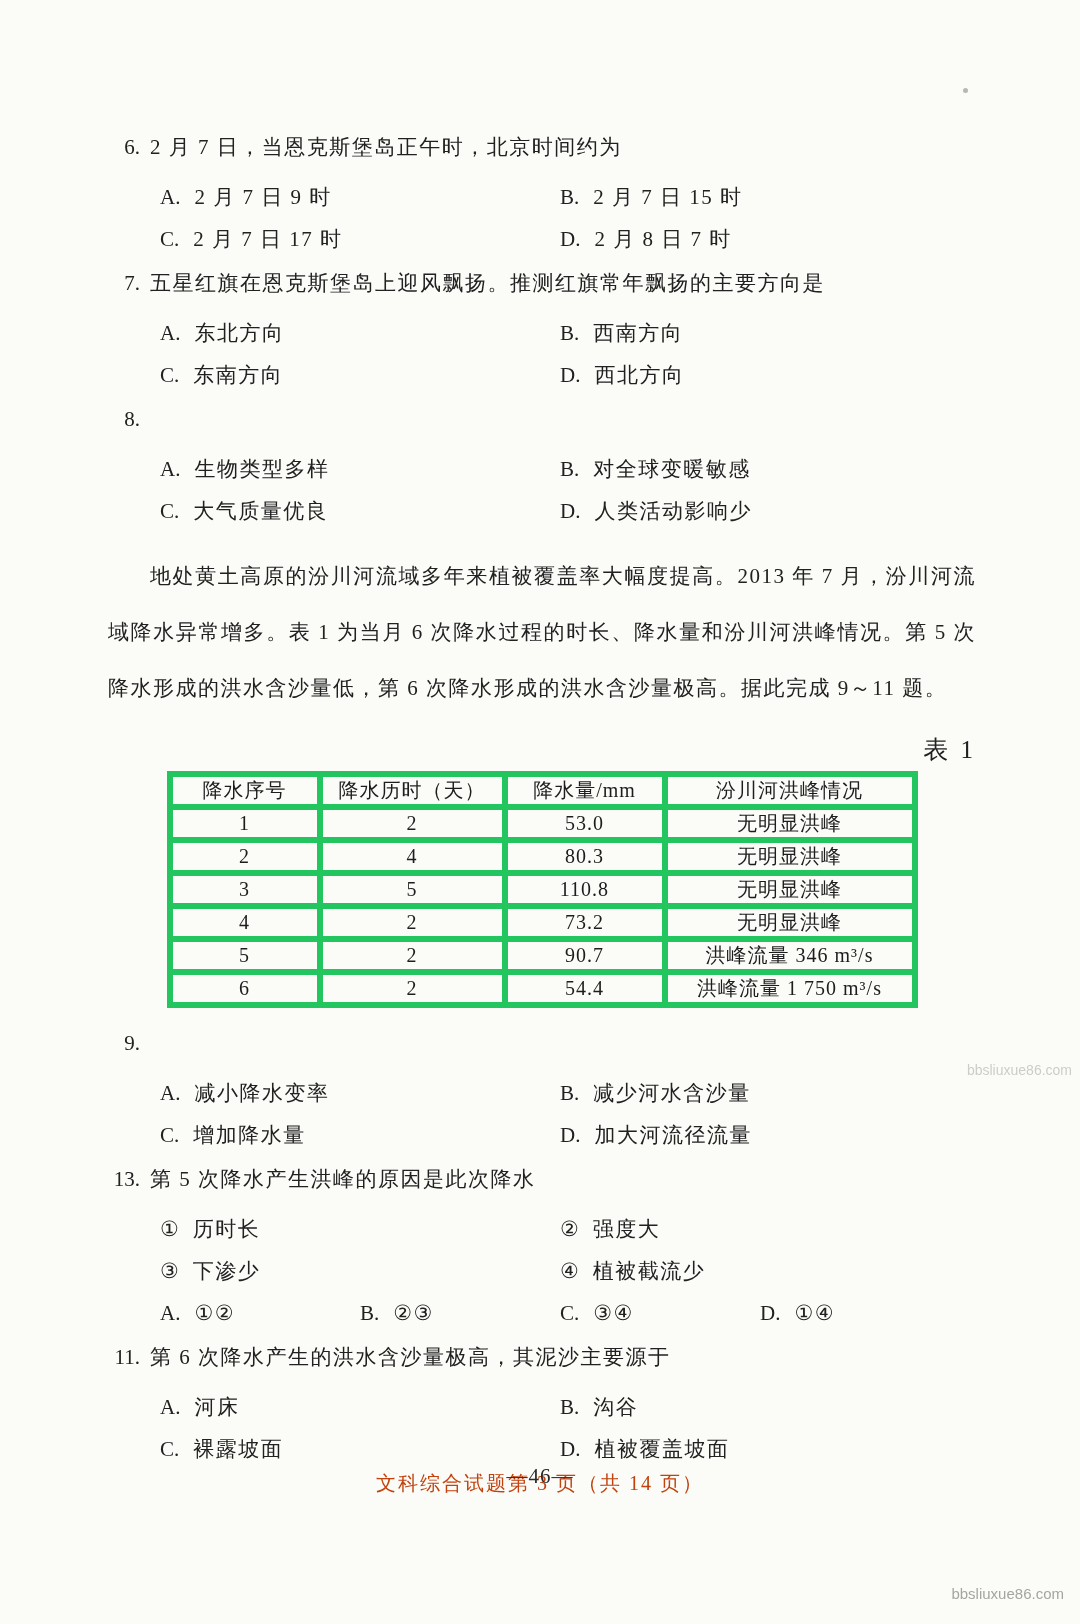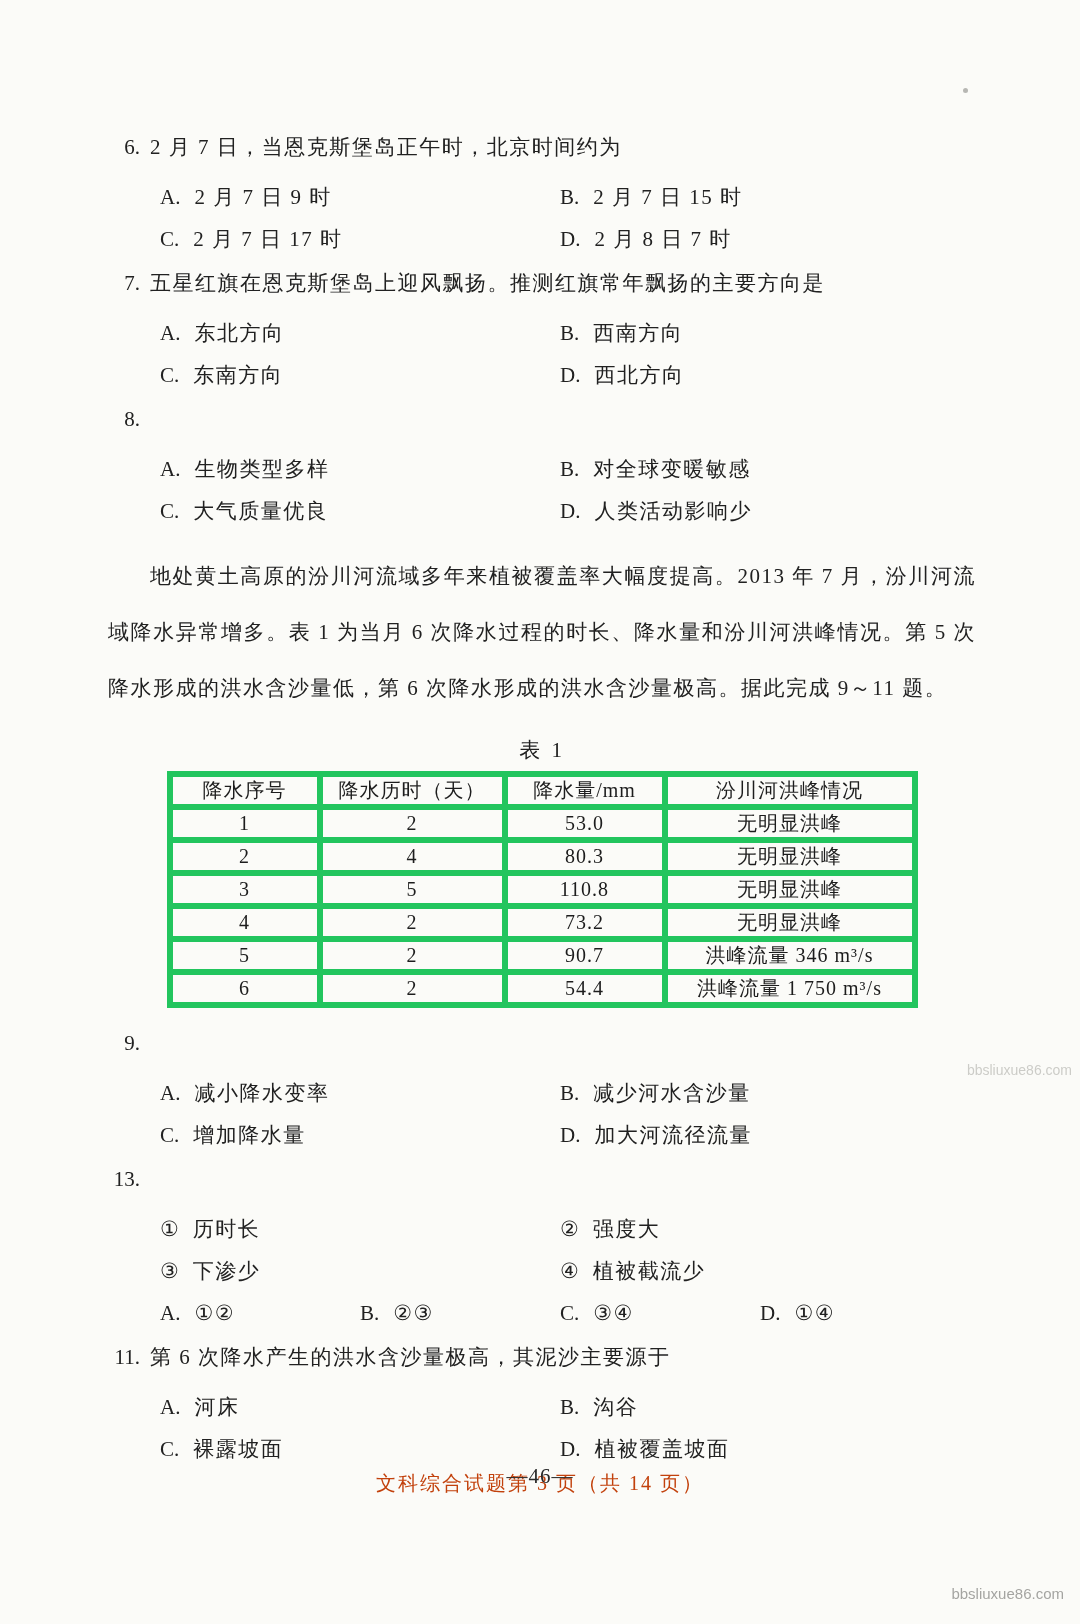--- a/index.html
+++ b/index.html
@@ -50,22 +50,22 @@
   .passage {
     margin-top: 24px;
     font-size: 21px;
     line-height: 56px;
     letter-spacing: 1.5px;
     text-align: justify;
     text-indent: 2em;
   }
   
   .table-caption {
-    text-align: center;
-    font-size: 21px;
+    text-align: right;
+    font-size: 25px;
     line-height: 26px;
     margin: 16px 0 8px 0;
     letter-spacing: 3px;
   }
   table.data {
     border-collapse: collapse;
     margin: 0 auto 0 auto;
     font-size: 20px;
     color: #1d1d1d;
   }
@@ -322,20 +322,21 @@
         <div class="option">
           <span class="opt-label">D.</span>
           <span class="opt-text">加大河流径流量</span>
         </div>
       </div>
     </div>
 
     <div class="question">
       <div class="q-head">
         <span class="q-num">13.</span>
+        <span class="q-stem">第 5 次降水产生洪峰的原因是此次降水</span>
       </div>
       <div class="sub-items">
         <div class="sub-item">
           <span class="sub-label">①</span>
           <span class="opt-text">历时长</span>
         </div>
         <div class="sub-item">
           <span class="sub-label">②</span>
           <span class="opt-text">强度大</span>
         </div>

